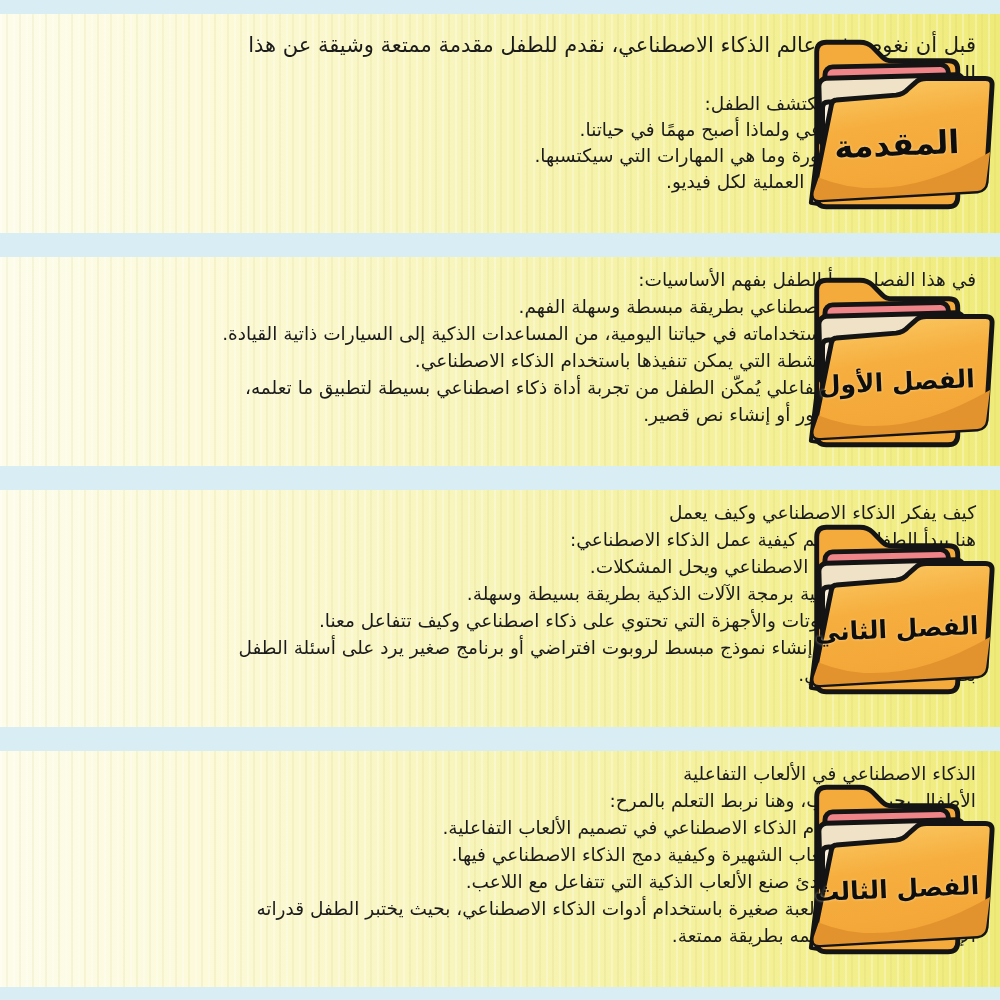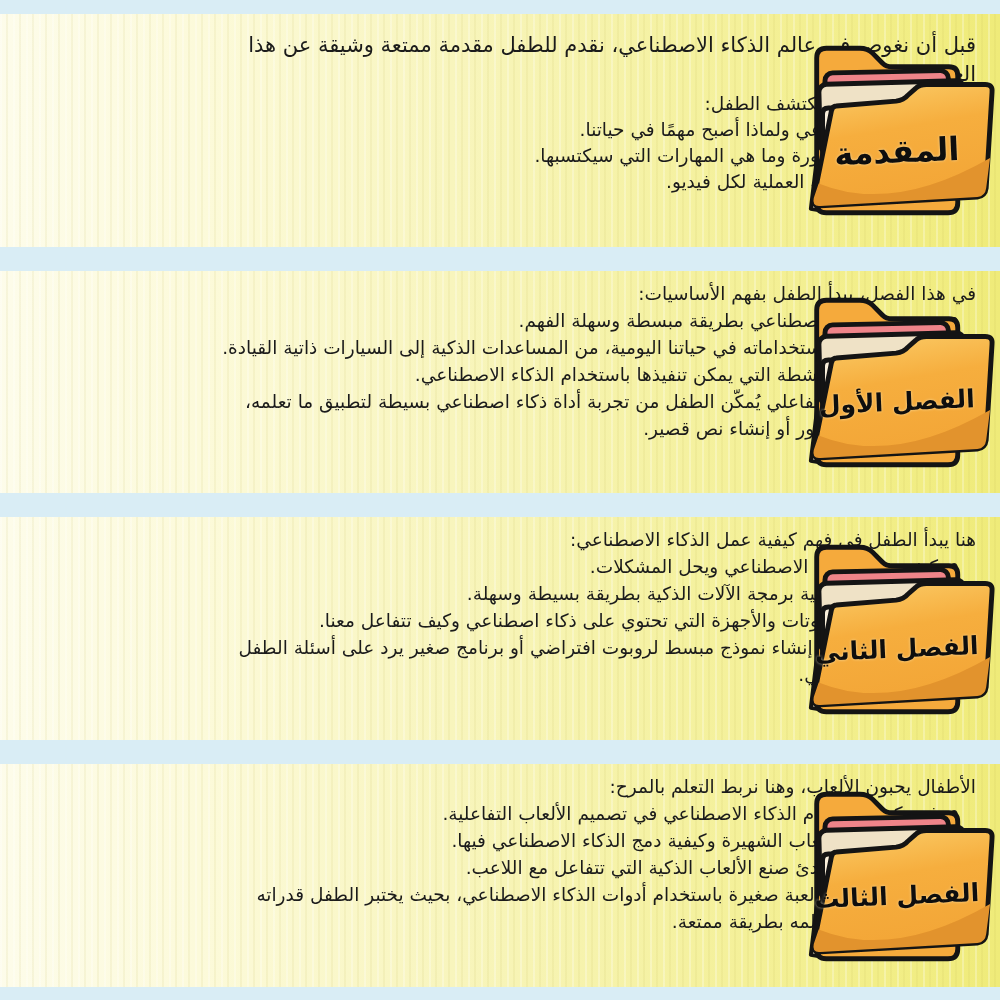--- a/index.html
+++ b/index.html
@@ -122,40 +122,42 @@
           <use href="#folderIcon"></use>
         </svg>
       <span class="folder-label ch">الفصل الأول</span>
     </div>
   </section>
 
   <div class="strip mid"></div>
 
   <section class="band">
     <div class="text">
+      <p class="line">كيف يفكر الذكاء الاصطناعي وكيف يعمل</p>
       <p class="line">هنا يبدأ الطفل في فهم كيفية عمل الذكاء الاصطناعي:</p>
       <ul class="bullets">
         <li>كيف يفكر الذكاء الاصطناعي ويحل المشكلات.</li>
         <li>التعرف على كيفية برمجة الآلات الذكية بطريقة بسيطة وسهلة.</li>
         <li>استكشاف الروبوتات والأجهزة التي تحتوي على ذكاء اصطناعي وكيف تتفاعل معنا.</li>
       </ul>
       <p class="line">نشاط تفاعلي: تجربة إنشاء نموذج مبسط لروبوت افتراضي أو برنامج صغير يرد على أسئلة الطفل بطريقة ذكاء اصطناعي.</p>
     </div>
     <div class="folder-wrap">
       <svg class="use">
           <use href="#folderIcon"></use>
         </svg>
       <span class="folder-label ch">الفصل الثاني</span>
     </div>
   </section>
 
   <div class="strip mid"></div>
 
   <section class="band">
     <div class="text">
+      <p class="line">الذكاء الاصطناعي في الألعاب التفاعلية</p>
       <p class="line">الأطفال يحبون الألعاب، وهنا نربط التعلم بالمرح:</p>
       <ul class="bullets">
         <li>فهم كيف يُستخدم الذكاء الاصطناعي في تصميم الألعاب التفاعلية.</li>
         <li>دراسة بعض الألعاب الشهيرة وكيفية دمج الذكاء الاصطناعي فيها.</li>
         <li>التعرف على مبادئ صنع الألعاب الذكية التي تتفاعل مع اللاعب.</li>
       </ul>
       <p class="line">نشاط عملي: تصميم لعبة صغيرة باستخدام أدوات الذكاء الاصطناعي، بحيث يختبر الطفل قدراته الإبداعية ويطبّق ما تعلمه بطريقة ممتعة.</p>
     </div>
     <div class="folder-wrap">
       <svg class="use">

